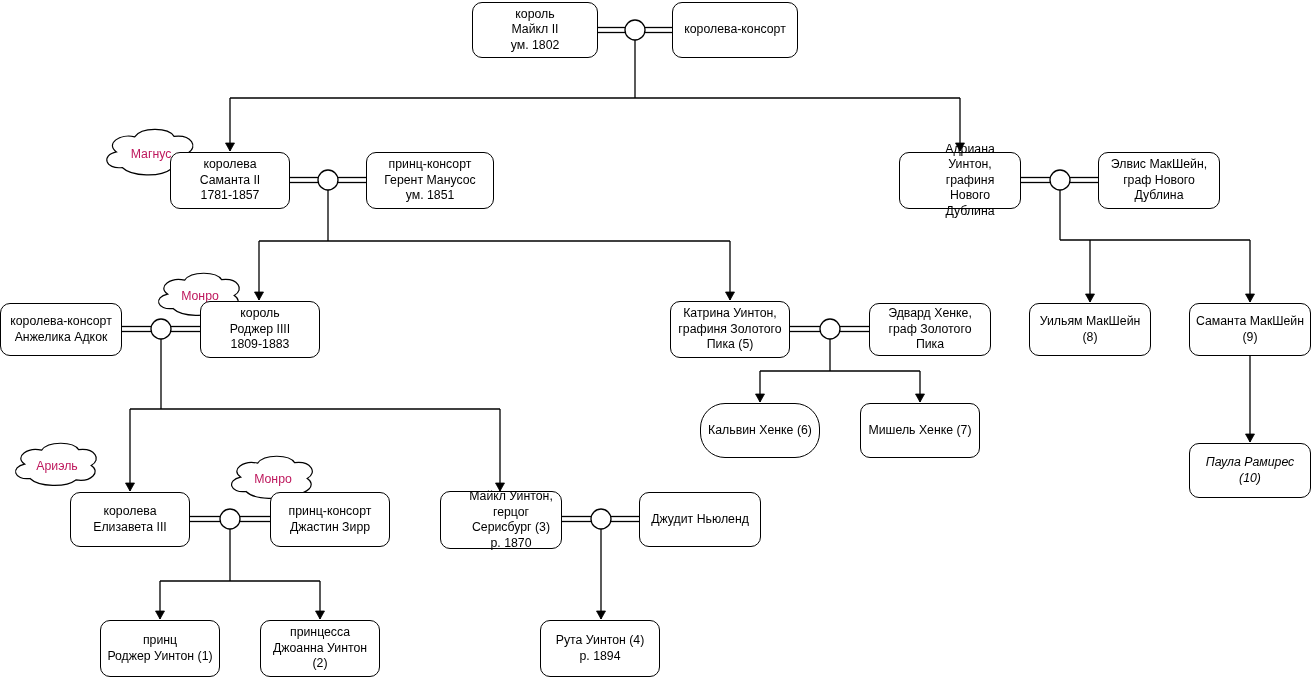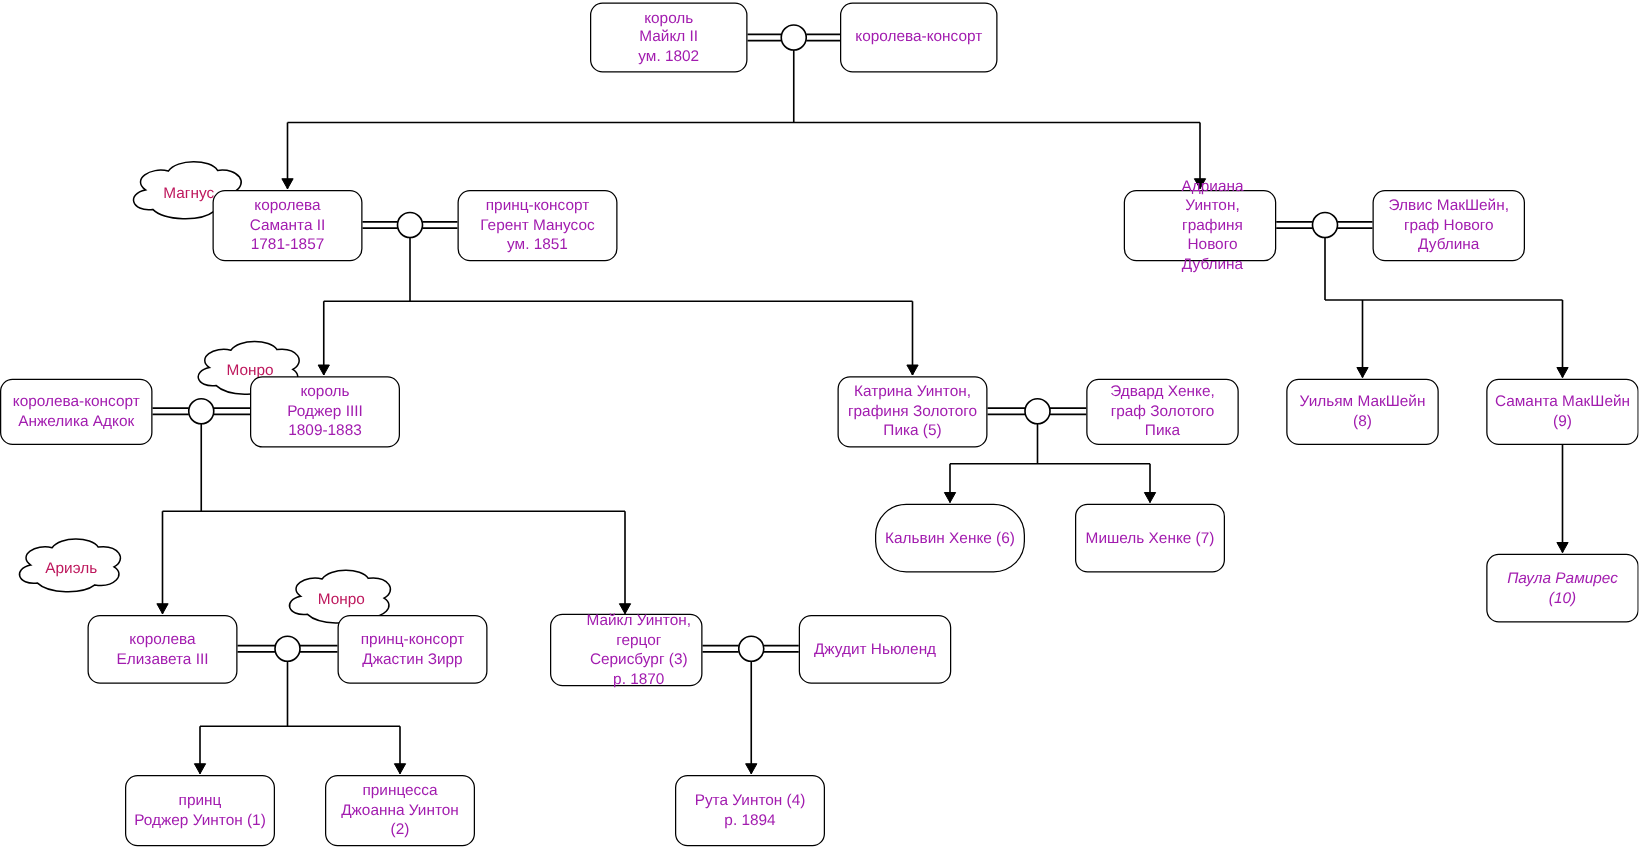--- a/index.html
+++ b/index.html
@@ -10,21 +10,21 @@
     box-sizing:border-box;
     border:1.4px solid #000000;
     border-radius:10px;
     background:#ffffff;
     display:flex;
     align-items:center;
     justify-content:center;
     text-align:center;
     font-size:12.3px;
     line-height:15.5px;
-    color:#a21caf;
+    color:#000000;
     white-space:pre-line;
     padding:2px 4px;
     z-index:3;
   }
   .cloud{
     position:absolute;
     display:flex;
     align-items:center;
     justify-content:center;
     text-align:center;
@@ -130,21 +130,21 @@
           <path d="M 19.20 39.52 C 1.92 41.60, -1.92 27.04, 13.44 23.92 C 1.92 15.60, 17.28 5.20, 31.68 8.84 C 38.40 -1.04, 65.28 -1.04, 71.04 8.32 C 88.32 6.24, 96.00 18.72, 84.48 25.48 C 95.04 32.24, 84.48 43.68, 68.16 41.08 C 57.60 49.40, 28.80 48.88, 19.20 39.52 Z" fill="#ffffff" stroke="#000000" stroke-width="1.2"></path>
         </svg>
         <span>Магнус</span>
       </div>
       <div class="cloud" style="left: 155px; top: 272px; width: 90px; height: 48px;">
         <svg width="90" height="48" viewBox="0 0 90 48">
           <path d="M 18.00 36.48 C 1.80 38.40, -1.80 24.96, 12.60 22.08 C 1.80 14.40, 16.20 4.80, 29.70 8.16 C 36.00 -0.96, 61.20 -0.96, 66.60 7.68 C 82.80 5.76, 90.00 17.28, 79.20 23.52 C 89.10 29.76, 79.20 40.32, 63.90 37.92 C 54.00 45.60, 27.00 45.12, 18.00 36.48 Z" fill="#ffffff" stroke="#000000" stroke-width="1.2"></path>
         </svg>
         <span>Монро</span>
       </div>
-      <div class="cloud" style="left: 12px; top: 430px; width: 90px; height: 48px; align-items: center;">
+      <div class="cloud" style="left: 12px; top: 442px; width: 90px; height: 48px; align-items: center;">
         <svg width="90" height="48" viewBox="0 0 90 48">
           <path d="M 18.00 36.48 C 1.80 38.40, -1.80 24.96, 12.60 22.08 C 1.80 14.40, 16.20 4.80, 29.70 8.16 C 36.00 -0.96, 61.20 -0.96, 66.60 7.68 C 82.80 5.76, 90.00 17.28, 79.20 23.52 C 89.10 29.76, 79.20 40.32, 63.90 37.92 C 54.00 45.60, 27.00 45.12, 18.00 36.48 Z" fill="#ffffff" stroke="#000000" stroke-width="1.2"></path>
         </svg>
         <span>Ариэль</span>
       </div>
       <div class="cloud" style="left: 228px; top: 455px; width: 90px; height: 48px;">
         <svg width="90" height="48" viewBox="0 0 90 48">
           <path d="M 18.00 36.48 C 1.80 38.40, -1.80 24.96, 12.60 22.08 C 1.80 14.40, 16.20 4.80, 29.70 8.16 C 36.00 -0.96, 61.20 -0.96, 66.60 7.68 C 82.80 5.76, 90.00 17.28, 79.20 23.52 C 89.10 29.76, 79.20 40.32, 63.90 37.92 C 54.00 45.60, 27.00 45.12, 18.00 36.48 Z" fill="#ffffff" stroke="#000000" stroke-width="1.2"></path>
         </svg>
         <span>Монро</span>

